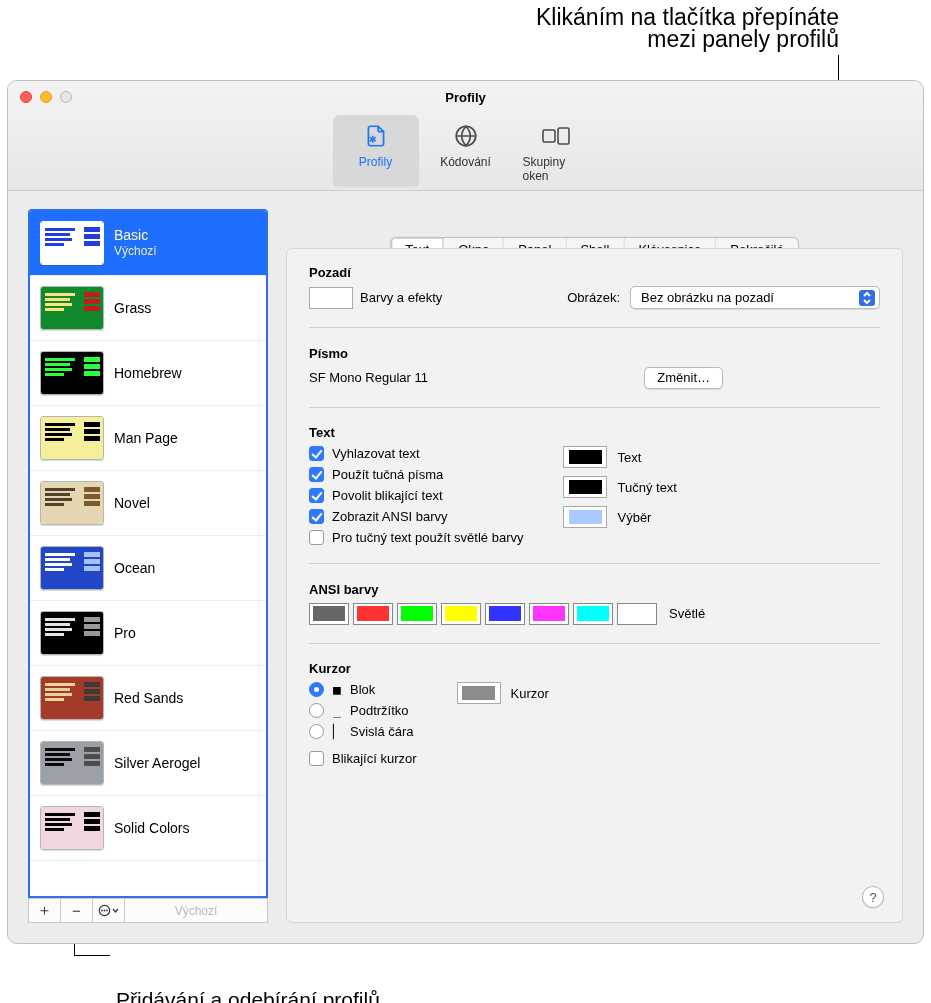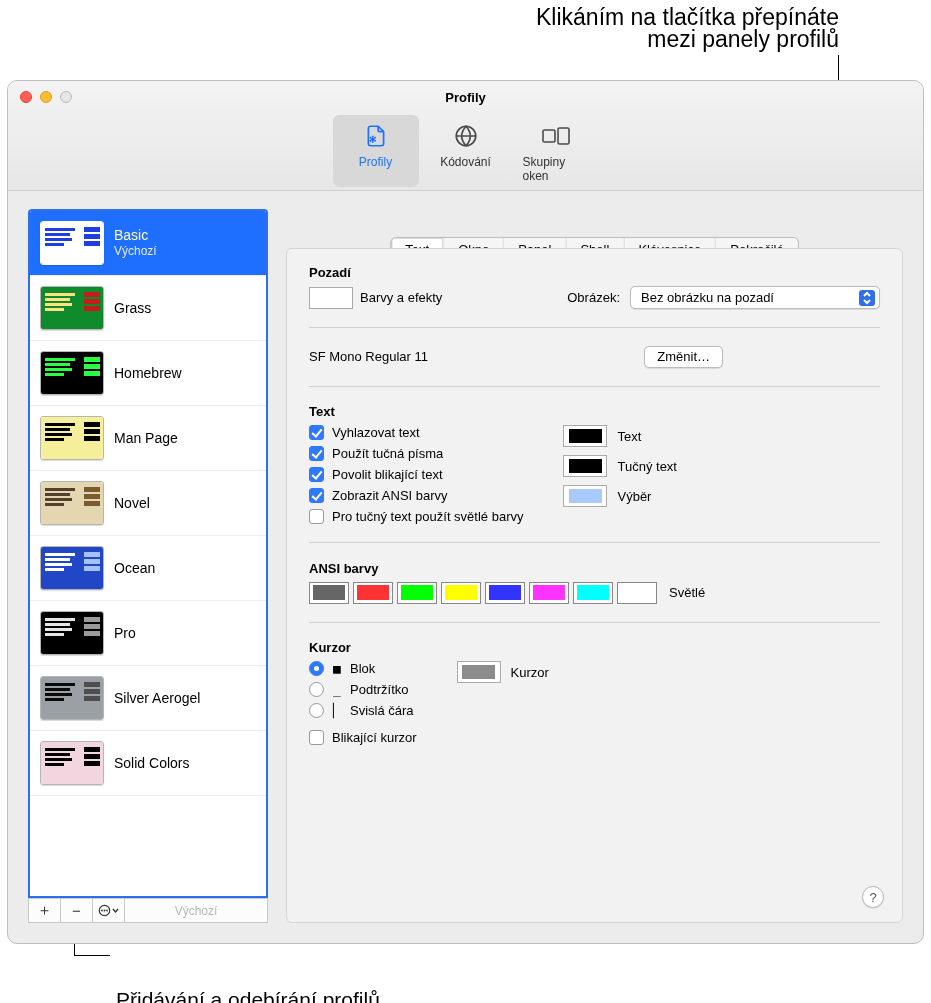--- a/index.html
+++ b/index.html
@@ -545,20 +545,41 @@
         </div>
         <div class="thumb-bars">
           <div class="thumb-bar" style="background:#9a9a9a"></div>
           <div class="thumb-bar" style="background:#9a9a9a"></div>
           <div class="thumb-bar" style="background:#9a9a9a"></div>
         </div>
       </div>
     </div>
     <div class="profile-label">
       <span class="profile-name">Pro</span>
+
+    </div>
+          </div>
+          <div class="profile-item">
+    <div class="thumb">
+      <div class="thumb-inner" style="background:#a33a2a">
+        <div class="thumb-lines">
+          <div class="thumb-line" style="background:#e8d29b; width:80%"></div>
+          <div class="thumb-line" style="background:#e8d29b; width:65%"></div>
+          <div class="thumb-line" style="background:#e8d29b; width:72%"></div>
+          <div class="thumb-line" style="background:#e8d29b; width:50%"></div>
+        </div>
+        <div class="thumb-bars">
+          <div class="thumb-bar" style="background:#3b3b3b"></div>
+          <div class="thumb-bar" style="background:#3b3b3b"></div>
+          <div class="thumb-bar" style="background:#3b3b3b"></div>
+        </div>
+      </div>
+    </div>
+    <div class="profile-label">
+      <span class="profile-name">Red Sands</span>
 
     </div>
           </div>
           <div class="profile-item">
     <div class="thumb">
       <div class="thumb-inner" style="background:#9aa0a6">
         <div class="thumb-lines">
           <div class="thumb-line" style="background:#0a0a0a; width:80%"></div>
           <div class="thumb-line" style="background:#0a0a0a; width:65%"></div>
           <div class="thumb-line" style="background:#0a0a0a; width:72%"></div>
@@ -652,20 +673,21 @@
                       <path d="M2 9 L5 12 L8 9"></path>
                     </svg>
                 </span>
               </div>
             </div>
           </div>
         </div>
         <div class="divider"></div>
 
         <div>
+          <div class="section-title">Písmo</div>
           <div class="row">
             <span>SF Mono Regular 11</span>
             <div style="flex:1"></div>
             <button class="mac-btn">Změnit…</button>
             <div style="width:150px"></div>
           </div>
         </div>
         <div class="divider"></div>
 
         <div>

